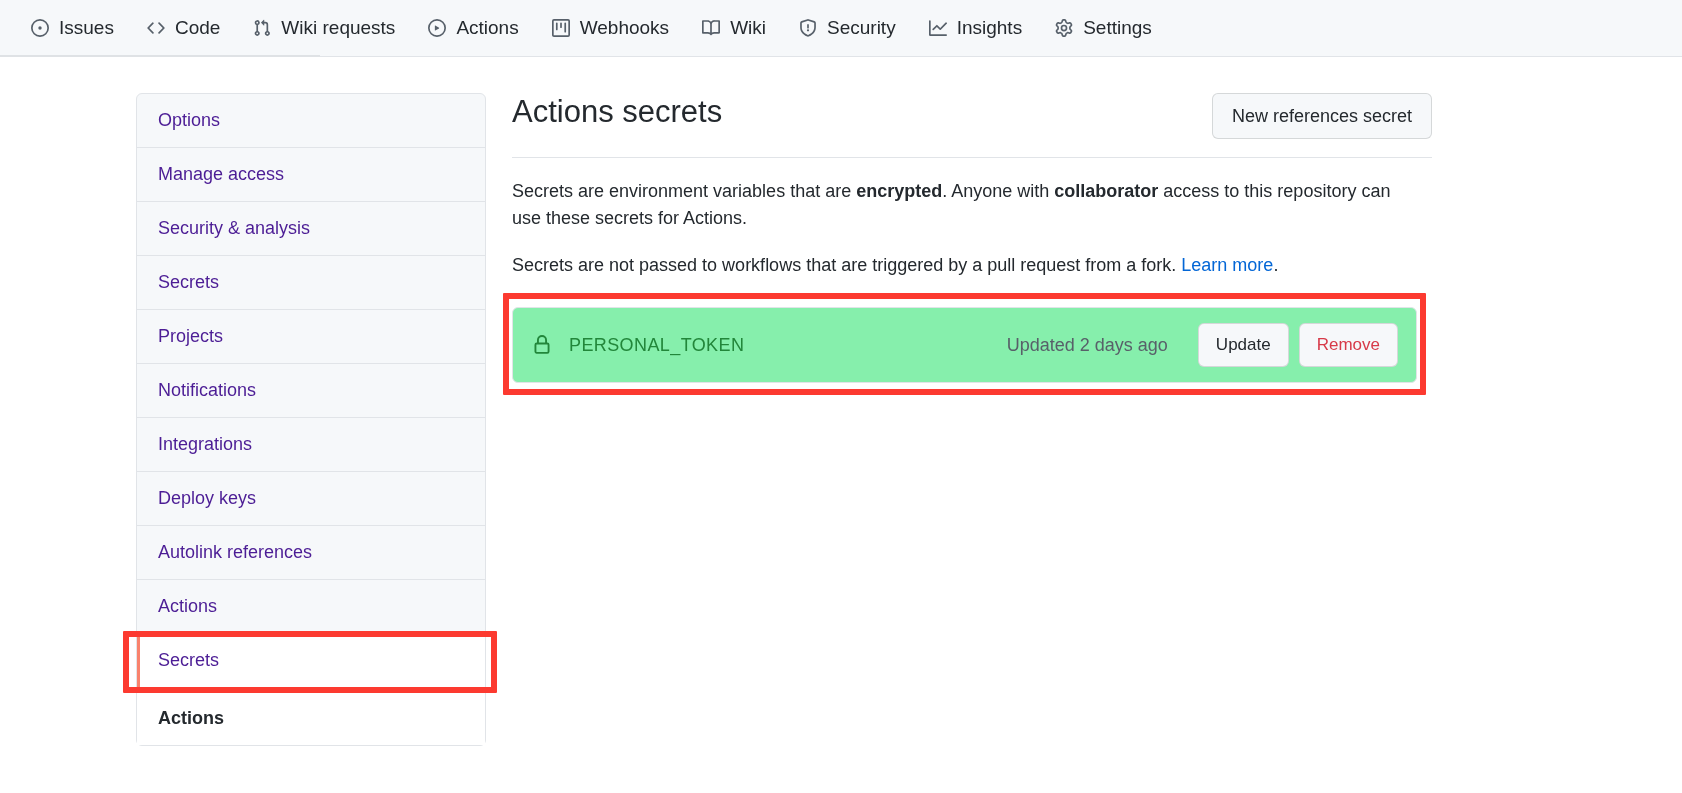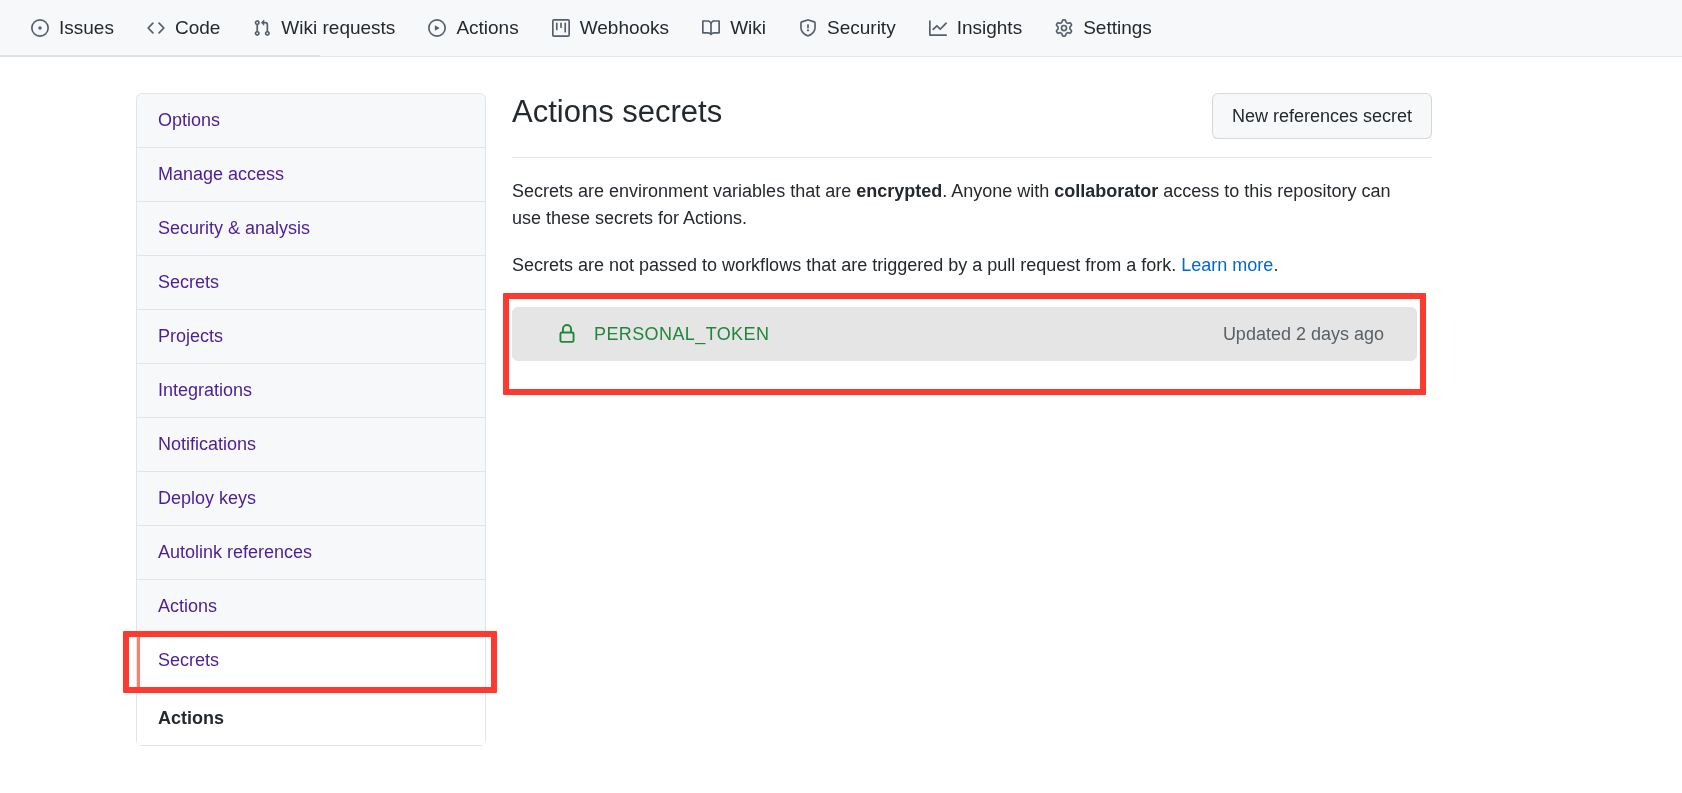--- a/index.html
+++ b/index.html
@@ -164,22 +164,21 @@
 
   
   .secret-box-wrap {
     position: relative;
     margin-top: 28px;
     width: 905px;
   }
   .secret-box {
     border: 1px solid #e1e4e8;
     border-radius: 6px;
-    background: #e5e5e5;
-    padding-left: 25px;
+    background: #86efac;
   }
   .secret-row {
     display: flex;
     align-items: center;
     padding: 15px 18px;
     gap: 16px;
   }
   .lock-ico {
     display: inline-flex;
     align-items: center;
@@ -301,22 +300,22 @@
 
 <div class="page">
 
   <div class="sidebar-wrap">
     <nav class="menu">
       <a class="menu-item"><span>Options</span></a>
       <a class="menu-item"><span>Manage access</span></a>
       <a class="menu-item"><span>Security &amp; analysis</span></a>
       <a class="menu-item"><span>Secrets</span></a>
       <a class="menu-item"><span>Projects</span></a>
+      <a class="menu-item"><span>Notifications</span></a>
       <a class="menu-item"><span>Integrations</span></a>
-      <a class="menu-item"><span>Notifications</span></a>
       <a class="menu-item"><span>Deploy keys</span></a>
       <a class="menu-item"><span>Autolink references</span></a>
       <a class="menu-item"><span>Actions</span></a>
       <a class="menu-item selected"><span>Secrets</span></a>
       <div class="menu-heading">Actions</div>
     </nav>
     <div class="annot annot-secrets"></div>
   </div>
 
   <main class="main">
@@ -337,19 +336,23 @@
     <div class="secret-box-wrap">
       <div class="secret-box">
         <div class="secret-row">
           <span class="lock-ico">
             <svg width="20" height="20" viewBox="0 0 16 16" fill="currentColor">
                 <path fill-rule="evenodd" d="M4 4v2h-.25A1.75 1.75 0 002 7.75v5.5c0 .966.784 1.75 1.75 1.75h8.5A1.75 1.75 0 0014 13.25v-5.5A1.75 1.75 0 0012.25 6H12V4a4 4 0 10-8 0zm6.5 2V4a2.5 2.5 0 00-5 0v2h5zM12 7.5h.25a.25.25 0 01.25.25v5.5a.25.25 0 01-.25.25h-8.5a.25.25 0 01-.25-.25v-5.5a.25.25 0 01.25-.25H12z"></path>
               </svg>
           </span>
           <span class="secret-name">PERSONAL_TOKEN</span>
           <span class="secret-updated">Updated 2 days ago</span>
+          <span class="btn-row">
+            <button class="btn">Update</button>
+            <button class="btn btn-remove">Remove</button>
+          </span>
         </div>
       </div>
       <div class="annot annot-secret-row"></div>
     </div>
 
   </main>
 </div>
 
 </body></html>

